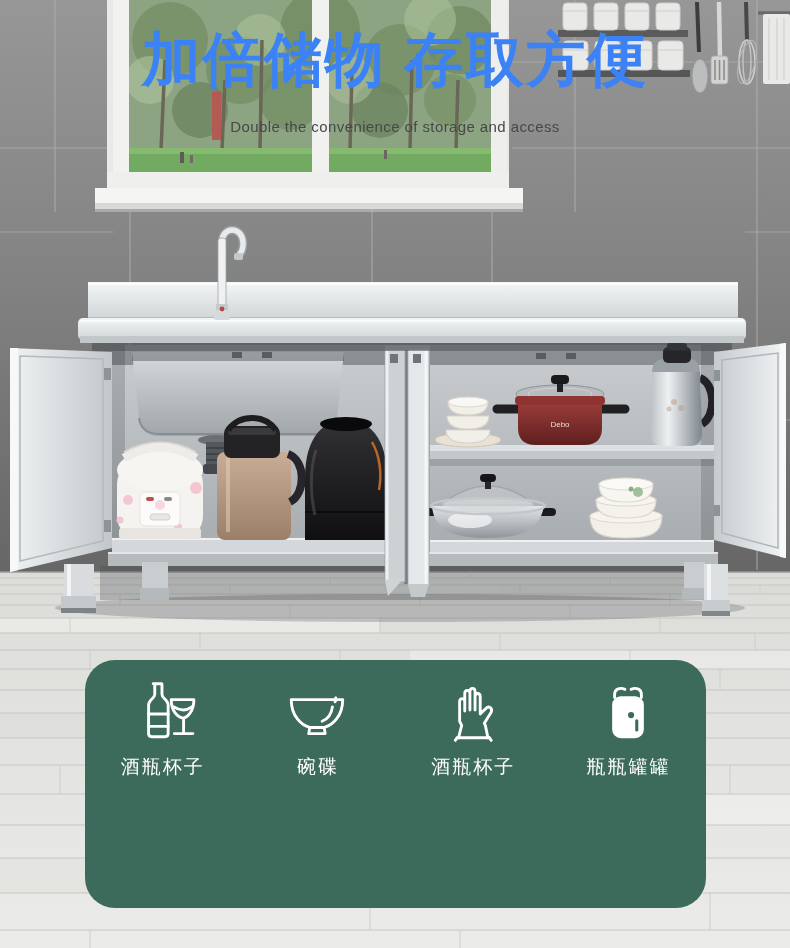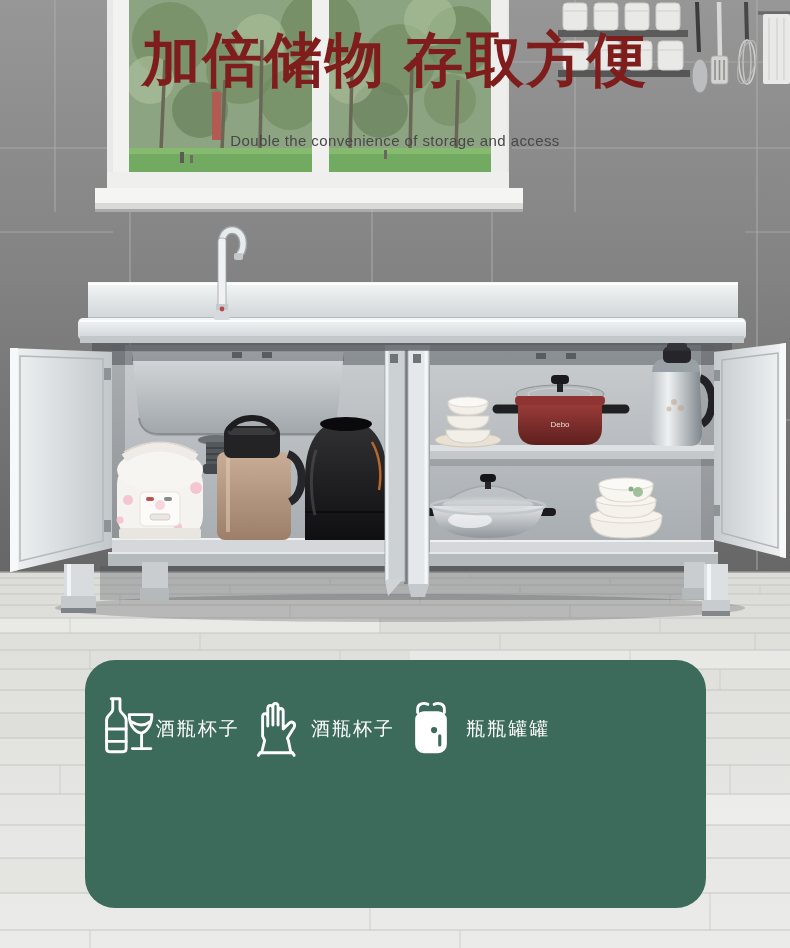--- a/index.html
+++ b/index.html
@@ -1,26 +1,26 @@
 <!DOCTYPE html>
 <html><head>
 <meta charset="utf-8">
 <style>
   html,body{margin:0;padding:0;background:#fff;}
   .page{position:relative;width:790px;height:948px;overflow:hidden;font-family:"Liberation Sans",sans-serif;}
   .photo{position:absolute;inset:0;}
   .photo svg{display:block;}
   .headline{position:absolute;top:28px;left:0;width:100%;margin:0;text-align:center;
-    font-size:59px;font-weight:800;letter-spacing:2px;color:#7f1d1d;line-height:1.1;}
-  .subtitle{position:absolute;top:132px;left:0;width:100%;margin:0;text-align:center;
+    font-size:59px;font-weight:800;letter-spacing:2px;color:#3b82f6;line-height:1.1;}
+  .subtitle{position:absolute;top:118px;left:0;width:100%;margin:0;text-align:center;
     font-size:15px;font-weight:400;letter-spacing:0.4px;color:#484848;}
   .panel{position:absolute;left:85px;top:660px;width:621px;height:248px;border-radius:30px;
     background:#3c6a5b;display:grid;grid-template-columns:repeat(4,1fr);grid-template-rows:1fr 1fr;
     padding:8px 0 6px 0;box-sizing:border-box;}
-  .cell{display:flex;flex-direction:row;align-items:center;justify-content:center;}
+  .cell{display:flex;flex-direction:column;align-items:center;justify-content:center;}
   .icn{height:76px;display:flex;align-items:center;justify-content:center;}
   .icn svg{stroke:#ffffff;fill:none;stroke-width:2.8;stroke-linecap:round;stroke-linejoin:round;}
   .lbl{margin-top:4px;font-size:19px;color:#ffffff;letter-spacing:2px;}
 </style>
 </head>
 <body>
 
 <div class="page">
 
   <div class="photo">
@@ -367,20 +367,31 @@
           <path d="M24.5 4.5 h8"></path>
           <path d="M26 5 V15 C26 19 20 20 20 25 V53 Q20 56 23 56 H36 Q39 56 39 53 V25 C39 20 33 19 33 15 V5"></path>
           <path d="M20 34 H39 M20 46 H39"></path>
           <path d="M42 20 H64 M42 20 C42 31 48 37 54 38 M64 20 C64 31 58 37 54 38 M54 38 V51 M45 53 H63"></path>
           <path d="M44 27 Q54 33 62 27"></path>
         </svg>
       </span>
       <div class="lbl">酒瓶杯子</div>
     </div>
 
+    <div class="cell">
+      <span class="icn">
+        <svg width="70" height="66" viewBox="0 0 68 64">
+          <path d="M8 20 C8 36 18 45 26 47 H40 C48 45 58 36 58 20 Z"></path>
+          <path d="M26 47 L25 53 H41 L40 47"></path>
+          <path d="M48 27 C47 35 43 39 38 41"></path>
+          <path d="M50.5 22 C51.5 21 51.7 19.5 51.2 18.2"></path>
+        </svg>
+      </span>
+      <div class="lbl">碗碟</div>
+    </div>
 
 
     <div class="cell">
       <span class="icn">
         <svg width="70" height="66" viewBox="0 0 68 64">
           <path d="M20 57 L23 45 L21 41 V22 C21 18 26 18 26 22 V31 M26 31 V14 C26 10 31 10 31 14 V30 M31 30 V12 C31 8 36 8 36 12 V30 M36 30 V17 C36 13 41 13 41 17 V34 L46.5 28.5 C49.5 25.5 53.5 28.5 51.5 32.5 L45 43 L46 45 L48.5 57"></path>
           <path d="M18.5 57 H50 M18.5 57 L16.8 59.6 M50 57 L51.7 59.6"></path>
         </svg>
       </span>
       <div class="lbl">酒瓶杯子</div>

